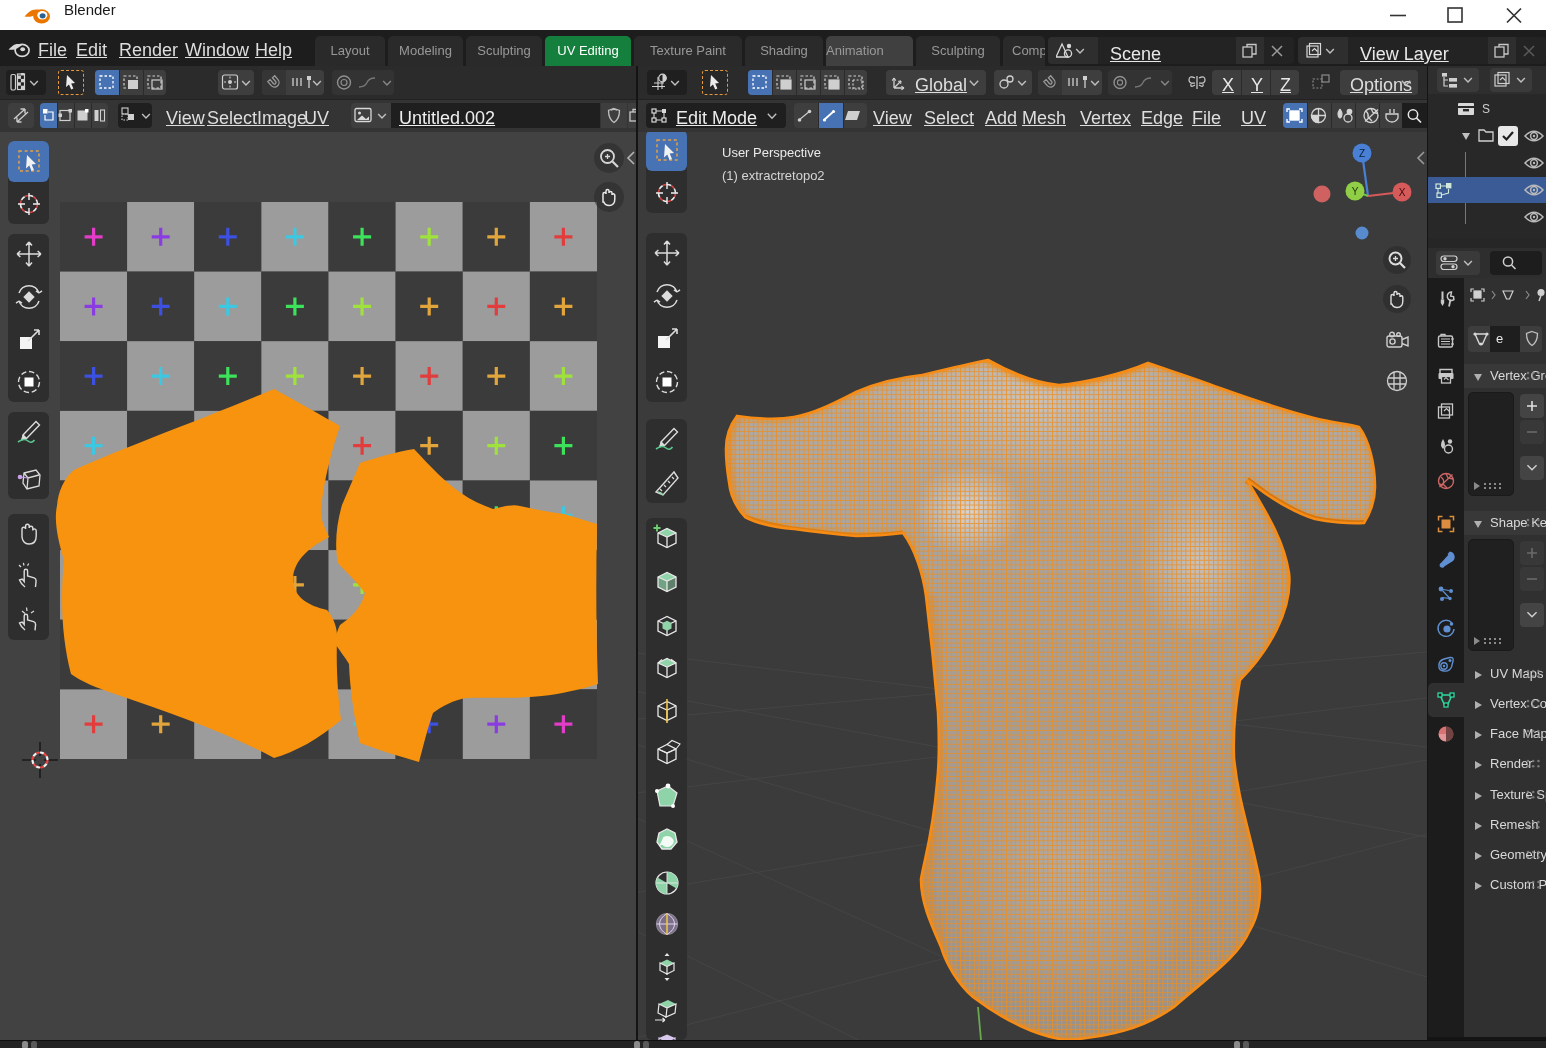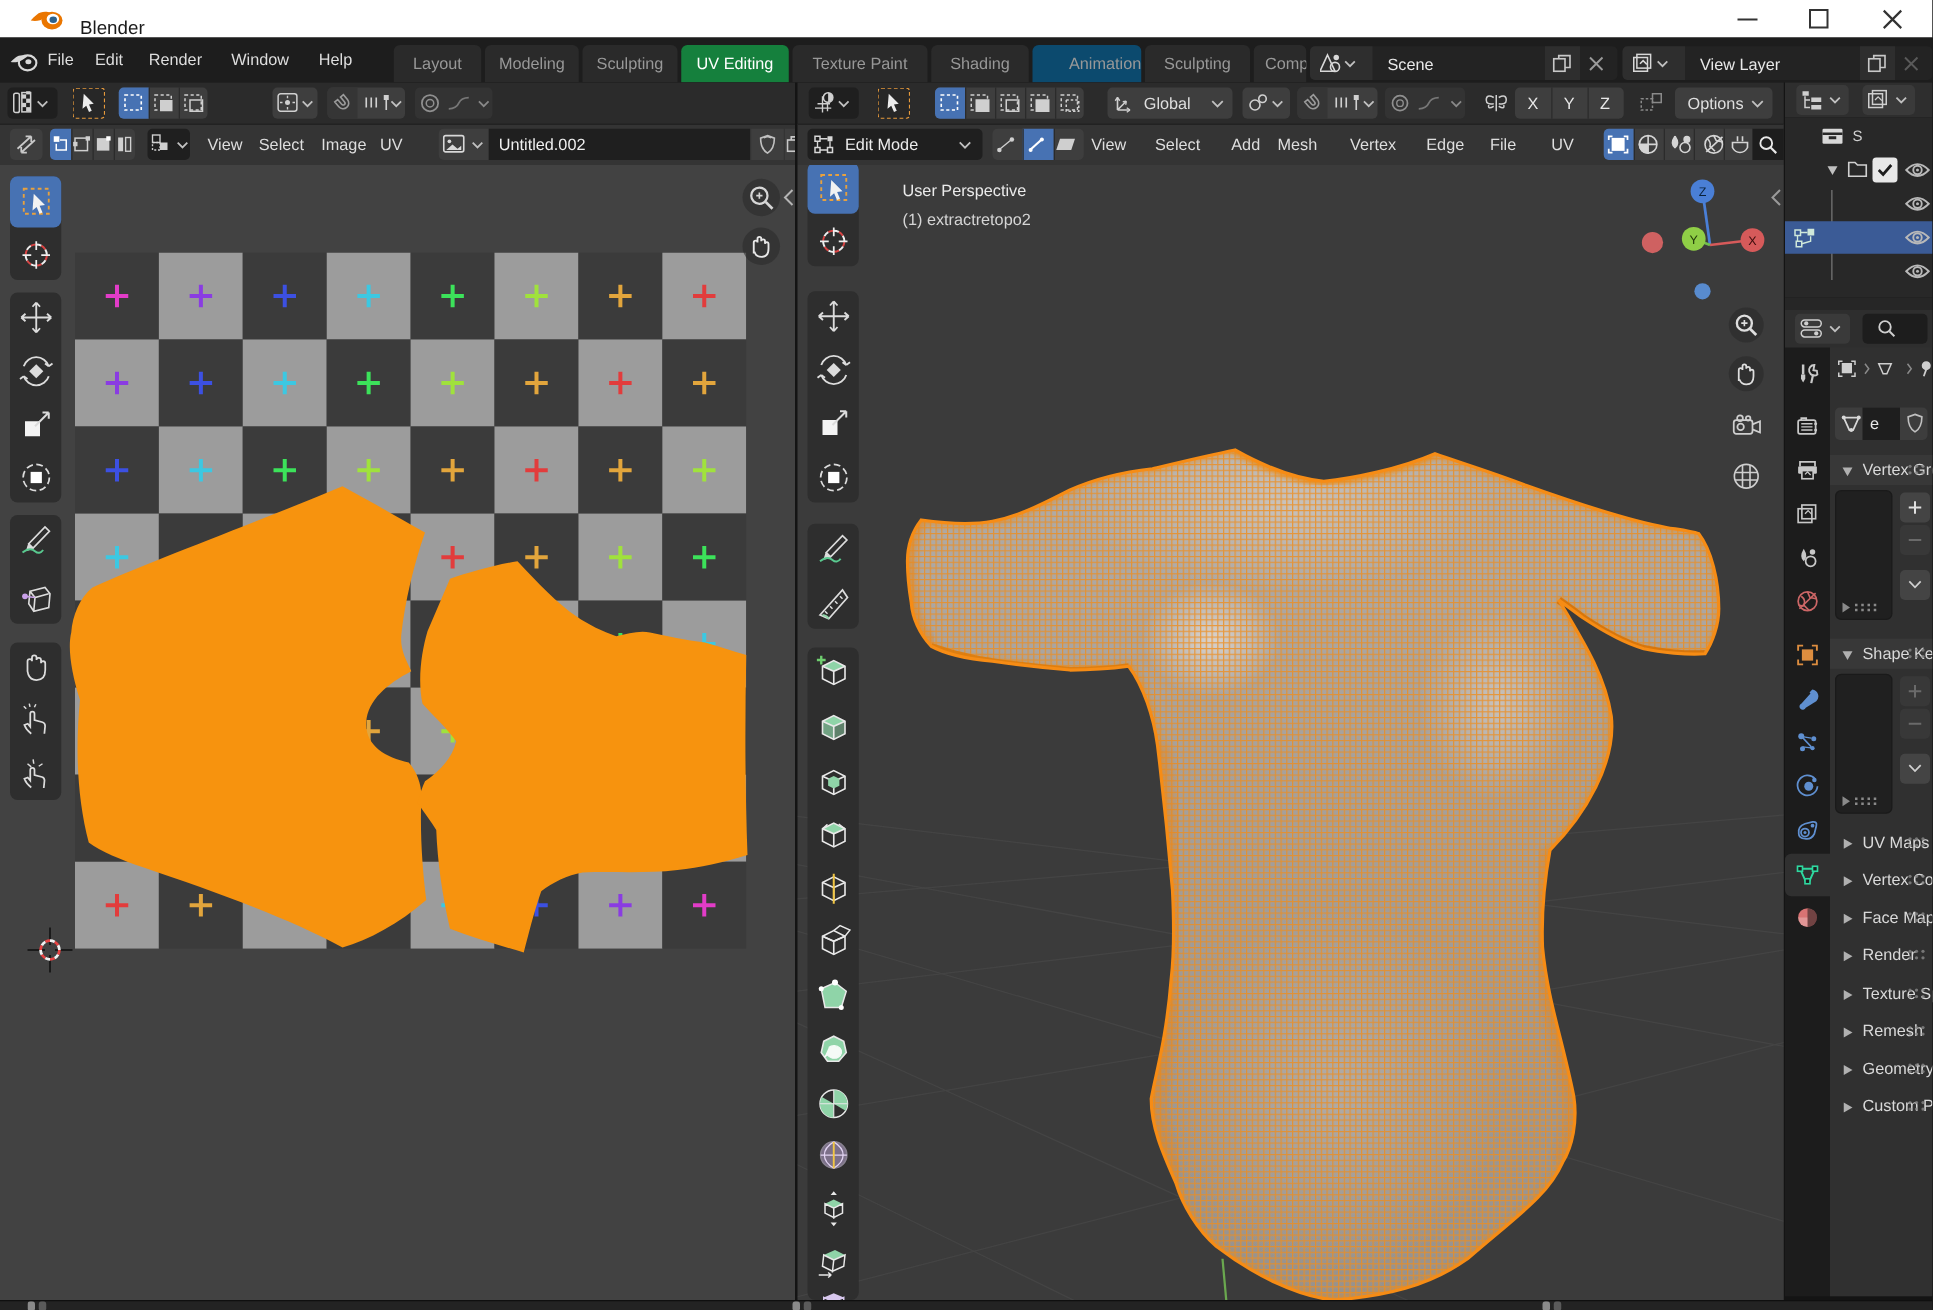--- a/index.html
+++ b/index.html
@@ -1,28 +1,28 @@
 <!DOCTYPE html>
 <html><head><meta charset="utf-8"><style>
 * { margin:0; padding:0; box-sizing:border-box; }
 html,body { width:1546px; height:1048px; overflow:hidden; background:#1d1d1d; }
 #app { position:relative; width:1546px; height:1048px; font-family:"Liberation Sans", sans-serif; -webkit-font-smoothing:antialiased; }
 .a { position:absolute; }
-.txt { color:#dedede; font-size:13px; white-space:nowrap; }
+.txt { color:#dedede; font-size:18px; white-space:nowrap;text-decoration:underline; }
 </style></head><body>
 <div id="app">
 
 <div class="a" style="left:0;top:0;width:1546px;height:30px;background:#ffffff;"></div>
 <svg class="a" style="left:24px;top:7px" width="27" height="17" viewBox="0 0 27 17">
 <path d="M0.6,9.4 C4.4,10.2 8.6,9.6 12,7.4 L17.5,3.9 C13.7,1.7 8.8,2.1 5.4,4.7 C3.5,6.1 1.9,7.7 0.6,9.4 Z" fill="#ea7600"></path>
 <ellipse cx="17.6" cy="9.4" rx="8.4" ry="7.1" fill="#ea7600"></ellipse>
 <ellipse cx="18.3" cy="8.2" rx="5.0" ry="4.2" fill="#ffffff"></ellipse>
 <ellipse cx="18.6" cy="8.8" rx="3.0" ry="2.6" fill="#2d618c"></ellipse>
 </svg>
-<div class="a" style="left:64px;top:14px;font-size:15px;color:#1a1a1a">Blender</div>
+<div class="a" style="left:64px;top:1px;font-size:15px;color:#1a1a1a">Blender</div>
 <svg class="a" style="left:1380px;top:0" width="166" height="30" viewBox="0 0 166 30">
 <path d="M10,15.5 H26" stroke="#333" stroke-width="1.6"></path>
 <rect x="68" y="8" width="14" height="14" fill="none" stroke="#333" stroke-width="1.6"></rect>
 <path d="M127,8.5 L141,22.5 M141,8.5 L127,22.5" stroke="#333" stroke-width="1.7"></path>
 </svg>
 <div class="a" style="left:0;top:30px;width:1546px;height:36px;background:#1d1d1d;"></div>
 <svg class="a" style="left:8px;top:41px" width="23" height="18" viewBox="0 0 23 18">
 <path d="M0.5,8.6 C3.6,9.2 7,8.7 9.8,6.9 L14,4.2 C11,2.5 7.2,2.8 4.5,4.9 C3,6 1.6,7.3 0.5,8.6 Z" fill="#d8d8d8"></path>
 <ellipse cx="14.1" cy="9.3" rx="7.0" ry="6.0" fill="none" stroke="#d8d8d8" stroke-width="1.7"></ellipse>
 <ellipse cx="14.7" cy="8.3" rx="2.4" ry="2.0" fill="#d8d8d8"></ellipse>
@@ -31,21 +31,21 @@
 <div class="a txt" style="left:76px;top:40px;">Edit</div>
 <div class="a txt" style="left:119px;top:40px;">Render</div>
 <div class="a txt" style="left:185px;top:40px;">Window</div>
 <div class="a txt" style="left:255px;top:40px;">Help</div>
 <div class="a" style="left:315px;top:36px;width:70px;height:30px;background:#2a2a2a;border-radius:5px 5px 0 0;overflow:hidden;color:#989898;font-size:13px;text-align:center;line-height:29px;">Layout</div>
 <div class="a" style="left:388px;top:36px;width:75px;height:30px;background:#2a2a2a;border-radius:5px 5px 0 0;overflow:hidden;color:#989898;font-size:13px;text-align:center;line-height:29px;">Modeling</div>
 <div class="a" style="left:466px;top:36px;width:76px;height:30px;background:#2a2a2a;border-radius:5px 5px 0 0;overflow:hidden;color:#989898;font-size:13px;text-align:center;line-height:29px;">Sculpting</div>
 <div class="a" style="left:545px;top:36px;width:86px;height:30px;background:#15803d;border-radius:5px 5px 0 0;overflow:hidden;color:#ffffff;font-size:13px;text-align:center;line-height:29px;">UV Editing</div>
 <div class="a" style="left:634px;top:36px;width:108px;height:30px;background:#2a2a2a;border-radius:5px 5px 0 0;overflow:hidden;color:#989898;font-size:13px;text-align:center;line-height:29px;">Texture Paint</div>
 <div class="a" style="left:745px;top:36px;width:78px;height:30px;background:#2a2a2a;border-radius:5px 5px 0 0;overflow:hidden;color:#989898;font-size:13px;text-align:center;line-height:29px;">Shading</div>
-<div class="a" style="left:826px;top:36px;width:87px;height:30px;background:#0c4a6e;border-radius:5px 5px 0 0;overflow:hidden;color:#989898;font-size:13px;text-align:right;line-height:29px;">Animation</div>
+<div class="a" style="left:826px;top:36px;width:87px;height:30px;background:#404040;border-radius:5px 5px 0 0;overflow:hidden;color:#989898;font-size:13px;text-align:left;line-height:29px;">Animation</div>
 <div class="a" style="left:916px;top:36px;width:84px;height:30px;background:#2a2a2a;border-radius:5px 5px 0 0;overflow:hidden;color:#989898;font-size:13px;text-align:center;line-height:29px;">Sculpting</div>
 <div class="a" style="left:1003px;top:36px;width:42px;height:30px;background:#2a2a2a;border-radius:5px 5px 0 0;overflow:hidden;color:#989898;font-size:13px;line-height:29px;padding-left:9px;">Compositing</div>
 <div class="a" style="left:1048px;top:37px;width:246px;height:27px;background:#232323;border-radius:4px;"></div>
     <div class="a" style="left:1048px;top:37px;width:50px;height:27px;background:#2e2e2e;border-radius:4px 0 0 4px;"></div>
     <svg class="a" style="left:1056px;top:41px" width="40" height="19" viewBox="0 0 40 19">
 <path d="M6,3 L12,16 H0 Z" fill="none" stroke="#d8d8d8" stroke-width="1.3"></path>
 <circle cx="13" cy="5" r="2.2" fill="#d8d8d8"></circle>
 <circle cx="12" cy="12.5" r="3.6" fill="none" stroke="#d8d8d8" stroke-width="1.3"></circle>
 <path d="M20.15,8.02 L24,11.98 L27.85,8.02" stroke="#c0c0c0" stroke-width="1.4" fill="none"></path>
     </svg>

